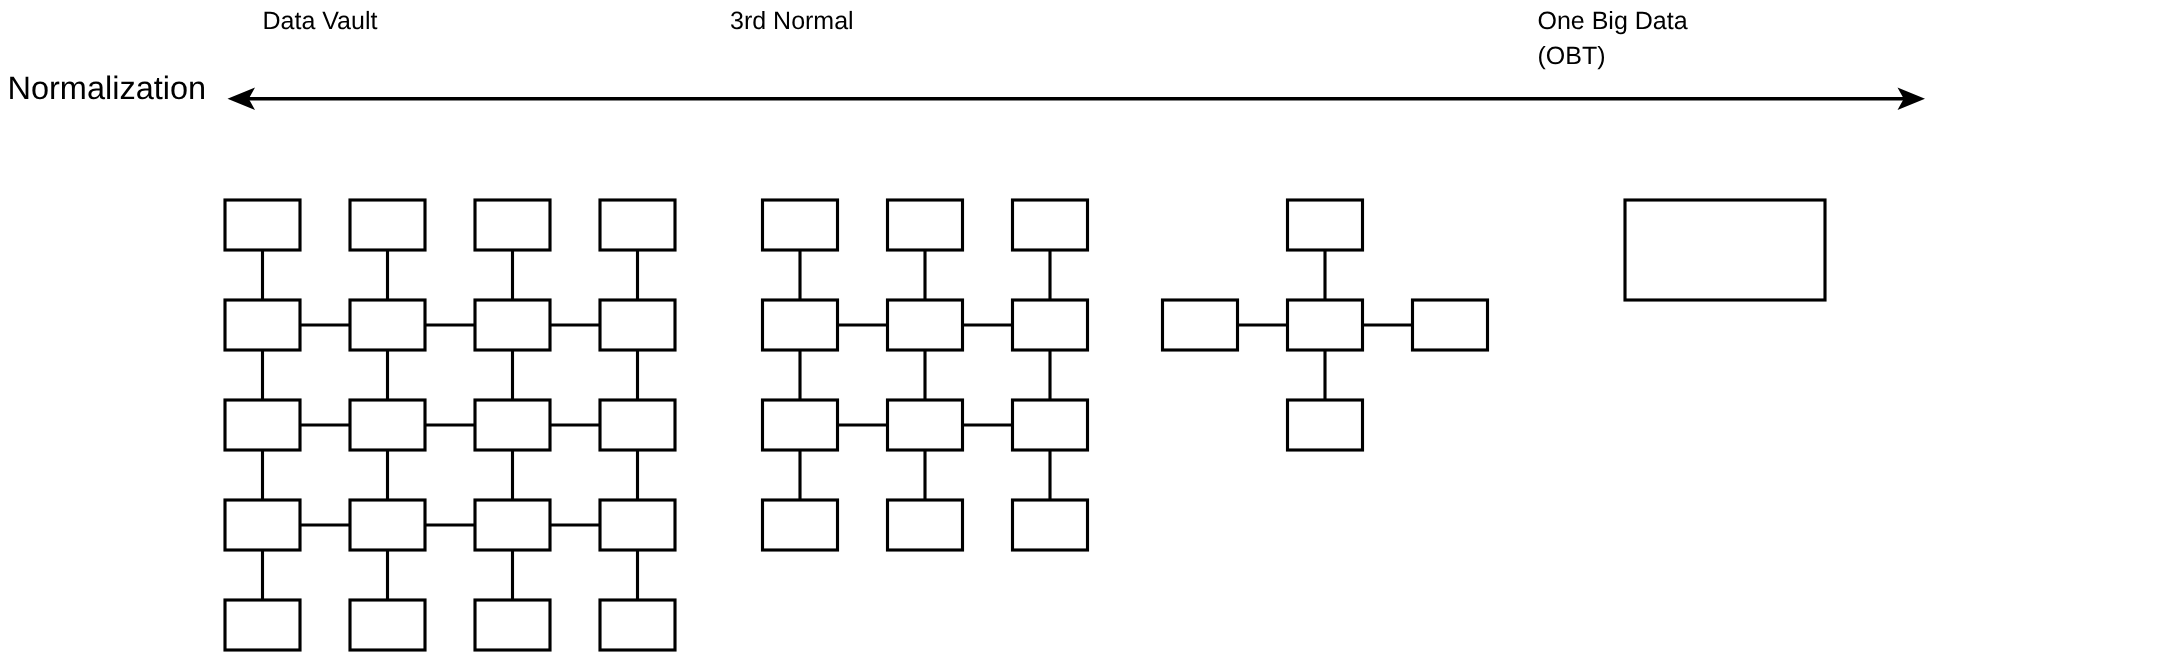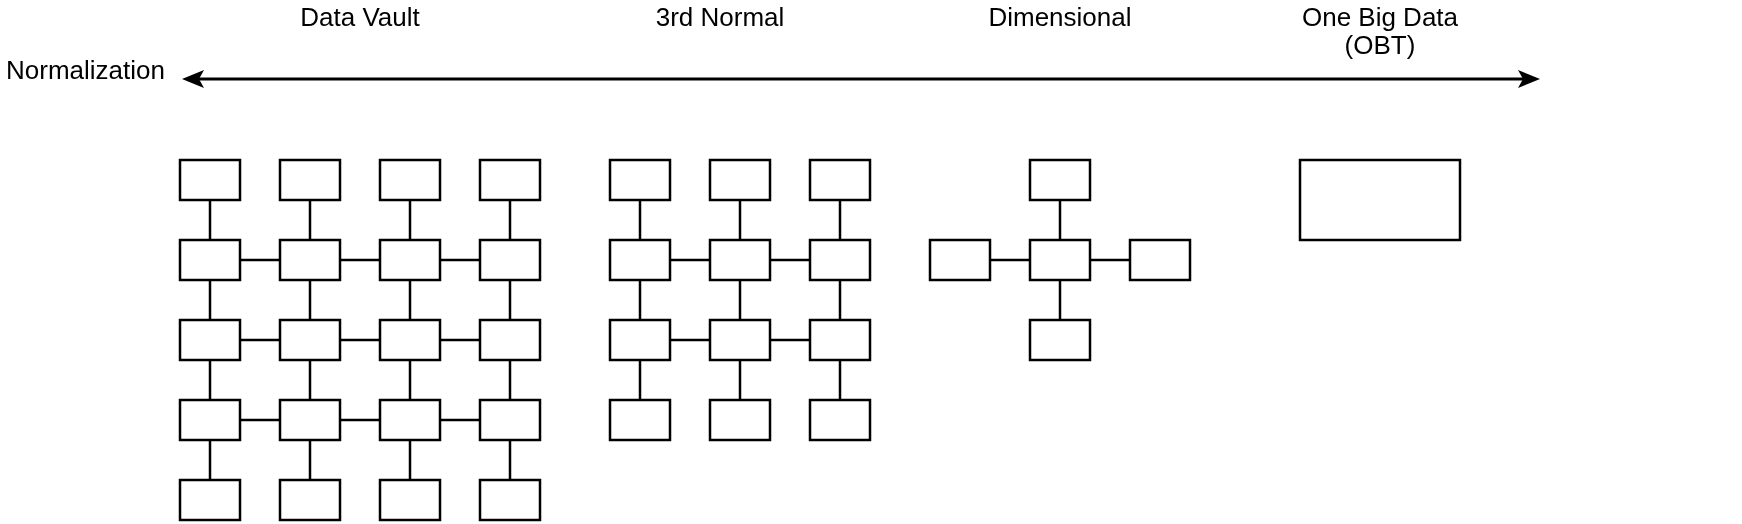--- a/index.html
+++ b/index.html
@@ -13,28 +13,27 @@
     height: 524px;
     background: #ffffff;
     font-family: "Liberation Sans", sans-serif;
     color: #000000;
     overflow: hidden;
   }
   .approach-label {
     position: absolute;
     top: 3px;
     width: 300px;
-    text-align: center;
-    font-size: 26px;
+    font-size: 20px;
     line-height: 28px;
     white-space: nowrap;
   }
   .approach-label .line { width: 100%; }
   .pos-dv   { left: 210px; }   
-  .pos-3nf  { left: 570px; }   
+  .pos-3nf  { left: 584px; }   
   .pos-dim  { left: 910px; }   
   .pos-obt  { left: 1230px; }  
   .side-label {
     position: absolute;
     top: 56px;
     height: 28px;
     line-height: 28px;
     font-size: 26px;
     white-space: nowrap;
   }
@@ -57,21 +56,20 @@
 
   <div class="approach-label pos-dv">
     <div class="line">Data Vault</div>
   </div>
 
   <div class="approach-label pos-3nf">
     <div class="line">3rd Normal</div>
   </div>
 
   <div class="approach-label pos-dim">
-    <div class="line">Dimensional</div>
   </div>
 
   <div class="approach-label pos-obt">
     <div class="line">One Big Data</div>
     <div class="line">(OBT)</div>
   </div>
 
   <svg class="layer" width="1742" height="524">
     <g>
         <line x1="198" y1="79" x2="1524" y2="79" stroke="#000000" stroke-width="2.8"></line>

